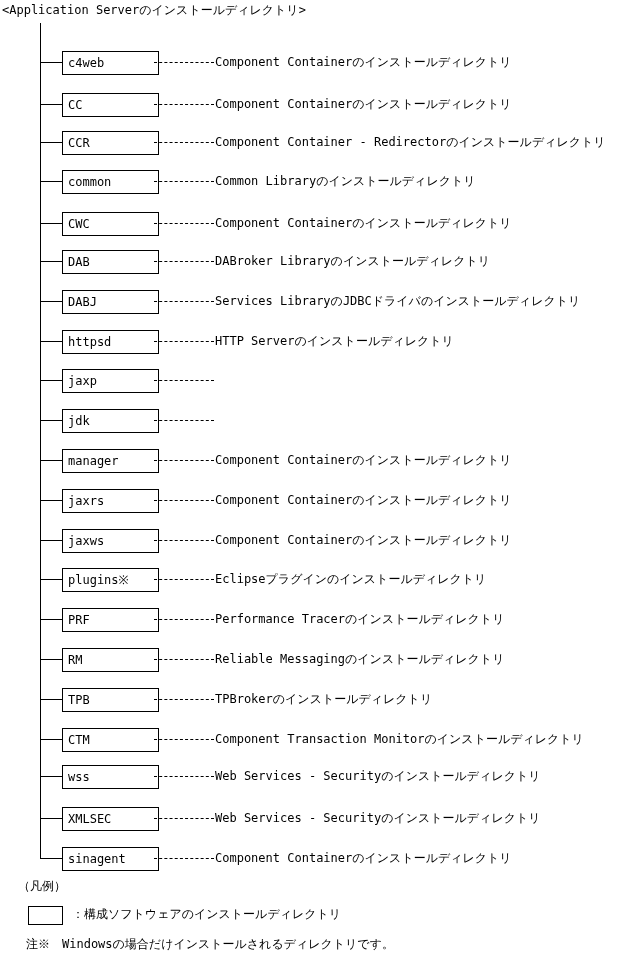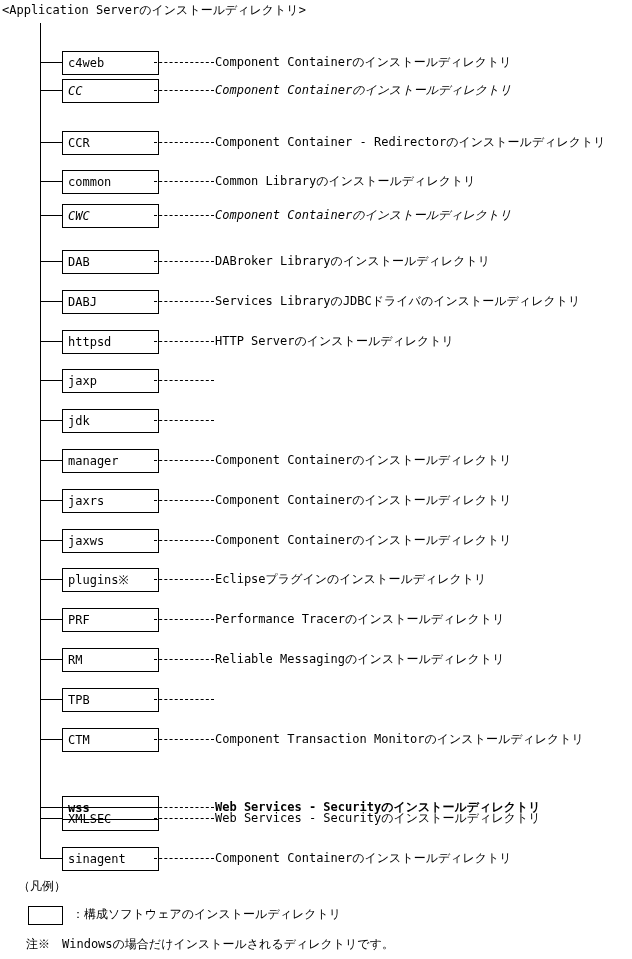--- a/index.html
+++ b/index.html
@@ -23,39 +23,39 @@
 
 <div class="title">&lt;Application Serverのインストールディレクトリ&gt;</div>
 <div class="trunk" id="trunk" style="height: 836px;"></div>
 <div id="rows">
     <div class="row" style="top: 51px;">
       <div class="hline"></div>
       <div class="box">c4web</div>
       <div class="dash"></div>
       <div class="desc">Component Containerのインストールディレクトリ</div>
     </div>
-    <div class="row" style="top: 79px; font-style: italic;">
+    <div class="row" style="top: 93px;">
       <div class="hline"></div>
       <div class="box">CC</div>
       <div class="dash"></div>
       <div class="desc">Component Containerのインストールディレクトリ</div>
     </div>
     <div class="row" style="top: 130.6px;">
       <div class="hline"></div>
       <div class="box">CCR</div>
       <div class="dash"></div>
       <div class="desc">Component Container - Redirectorのインストールディレクトリ</div>
     </div>
     <div class="row" style="top: 170.4px; text-decoration: underline;">
       <div class="hline"></div>
       <div class="box">common</div>
       <div class="dash"></div>
       <div class="desc">Common Libraryのインストールディレクトリ</div>
     </div>
-    <div class="row" style="top: 204px; font-style: italic;">
+    <div class="row" style="top: 212px;">
       <div class="hline"></div>
       <div class="box">CWC</div>
       <div class="dash"></div>
       <div class="desc">Component Containerのインストールディレクトリ</div>
     </div>
     <div class="row" style="top: 250px;">
       <div class="hline"></div>
       <div class="box">DAB</div>
       <div class="dash"></div>
       <div class="desc">DABroker Libraryのインストールディレクトリ</div>
@@ -115,28 +115,29 @@
     <div class="row" style="top: 648px;">
       <div class="hline"></div>
       <div class="box">RM</div>
       <div class="dash"></div>
       <div class="desc">Reliable Messagingのインストールディレクトリ</div>
     </div>
     <div class="row" style="top: 687.8px;">
       <div class="hline"></div>
       <div class="box">TPB</div>
       <div class="dash"></div>
+      <div class="desc">TPBrokerのインストールディレクトリ</div>
     </div>
     <div class="row" style="top: 727.6px;">
       <div class="hline"></div>
       <div class="box">CTM</div>
       <div class="dash"></div>
       <div class="desc">Component Transaction Monitorのインストールディレクトリ</div>
     </div>
-    <div class="row" style="top: 796px; font-weight: bold;">
+    <div class="row" style="top: 765px;">
       <div class="hline"></div>
       <div class="box">wss</div>
       <div class="dash"></div>
       <div class="desc">Web Services - Securityのインストールディレクトリ</div>
     </div>
     <div class="row" style="top: 807.2px;">
       <div class="hline"></div>
       <div class="box">XMLSEC</div>
       <div class="dash"></div>
       <div class="desc">Web Services - Securityのインストールディレクトリ</div>

